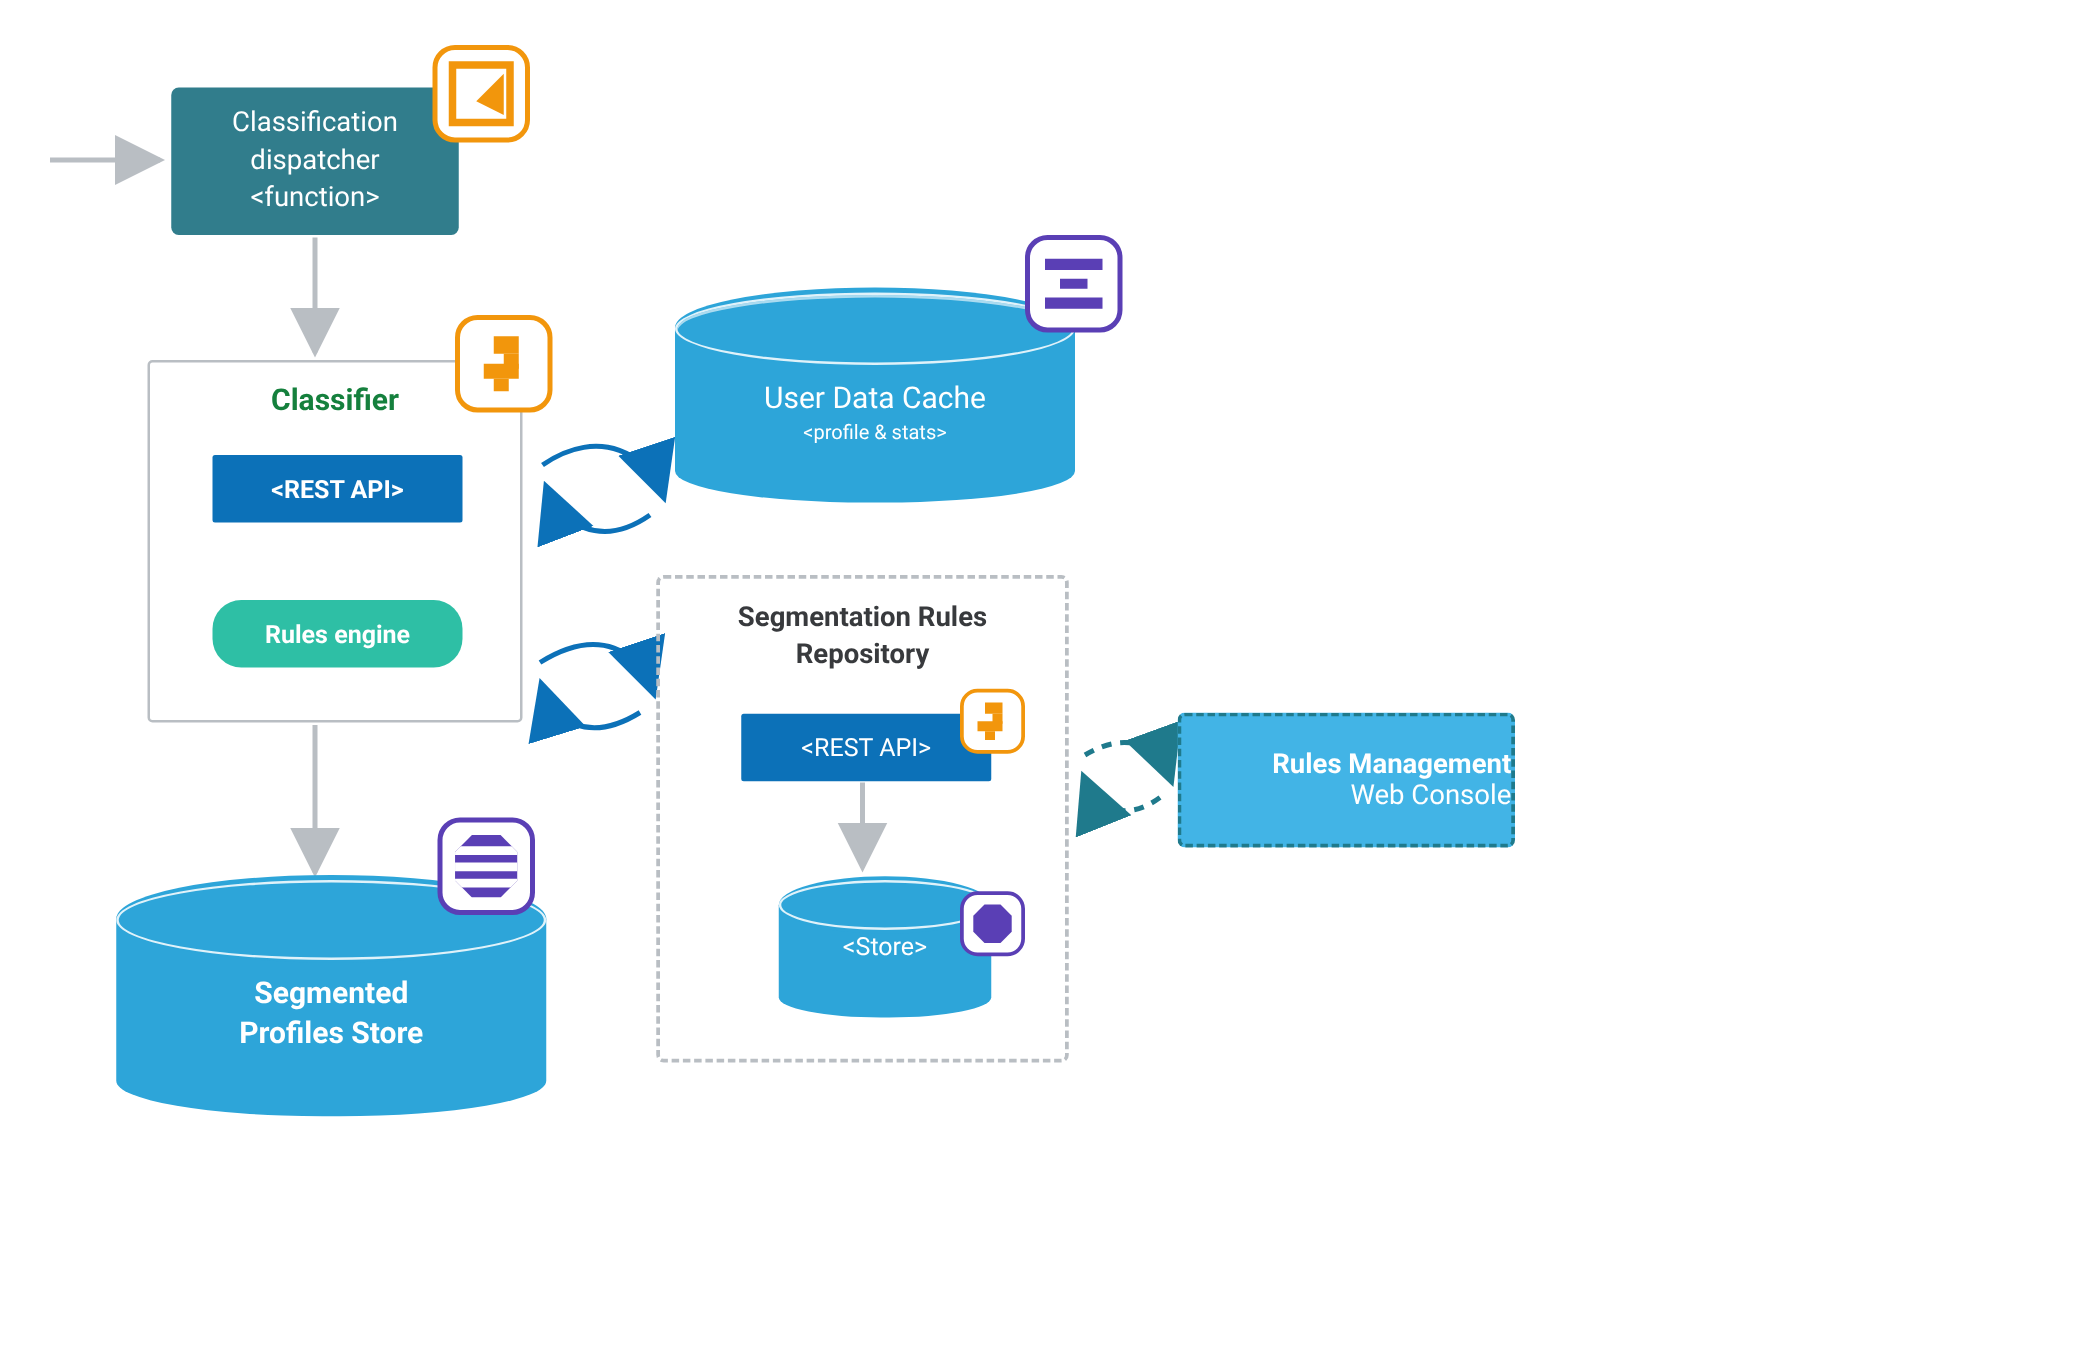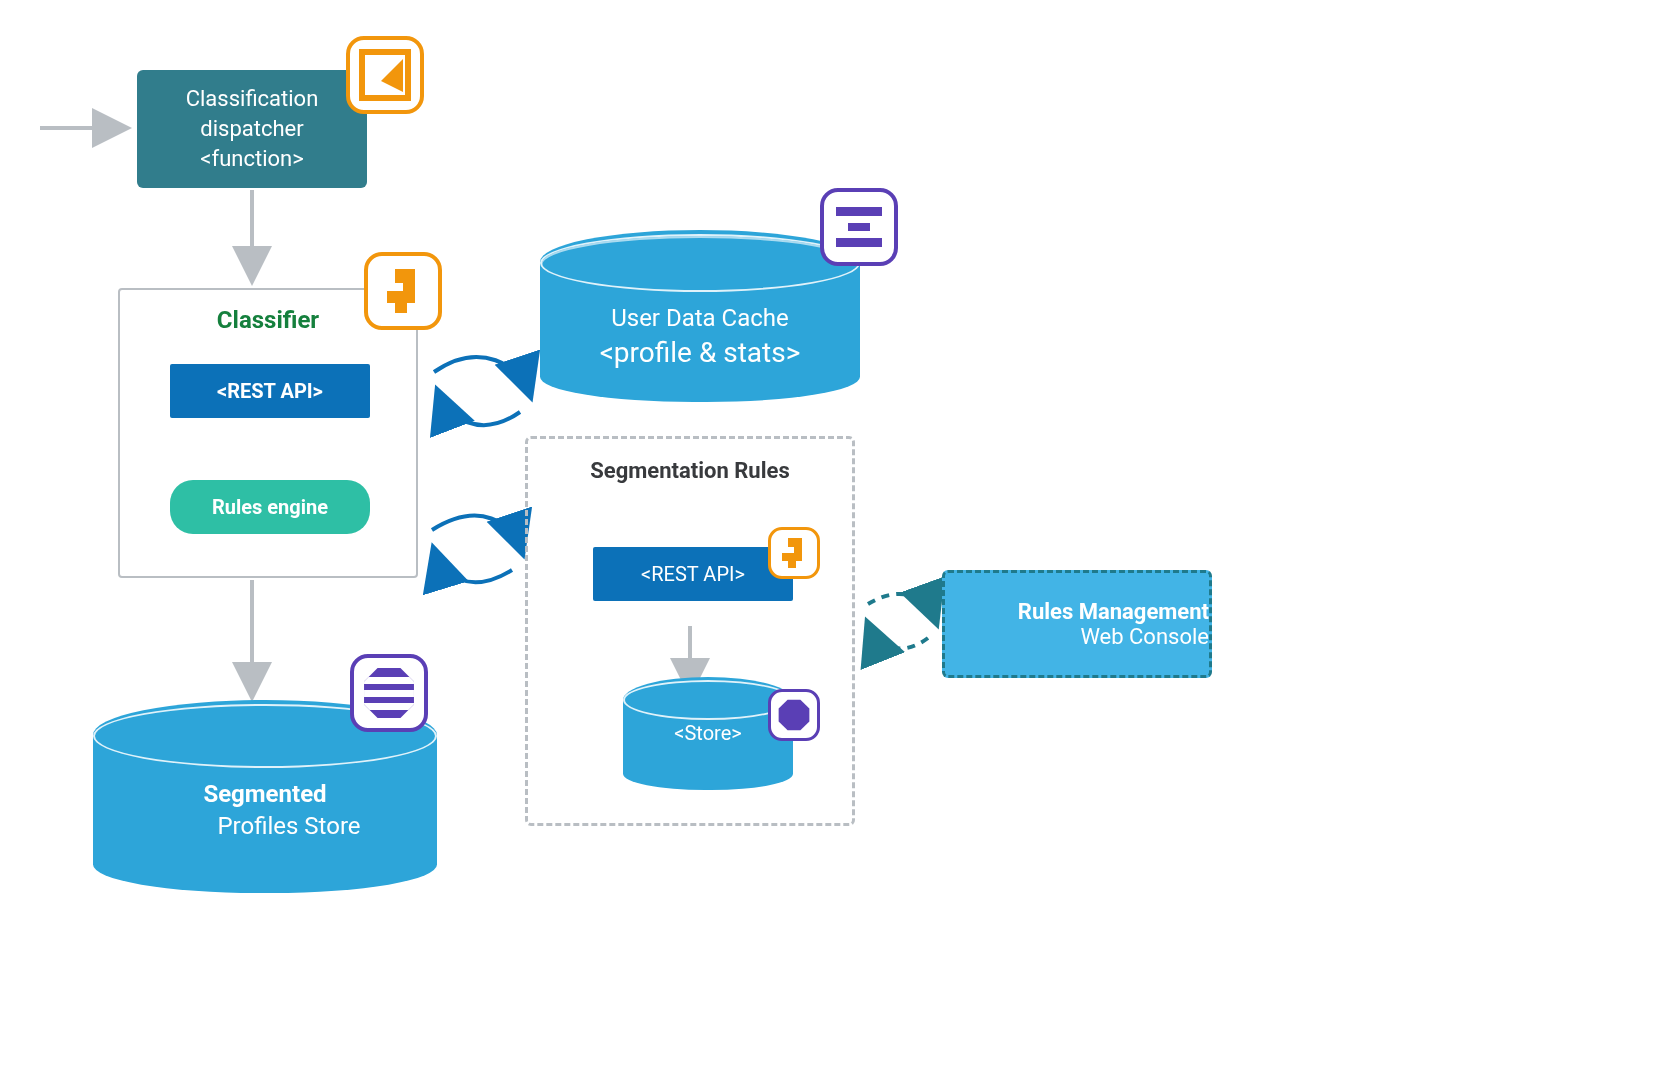--- a/index.html
+++ b/index.html
@@ -87,34 +87,34 @@
     position: absolute; left: 0; width: 100%;
     text-align: center; color: #fff;
   }
 
   
   .udc { left: 540px; top: 230px; width: 320px; height: 170px; }
   .udc .top { height: 64px; }
   .udc .body { top: 32px; height: 140px; }
   .udc .lip { top: 4px; height: 58px; box-shadow: 0 2px 0 rgba(255,255,255,.6) inset; }
   .udc .label.t1 { top: 74px; font-size: 24px; font-weight: 400; }
-  .udc .label.t2 { top: 106px; font-size: 28px; font-weight: 400; }
+  .udc .label.t2 { top: 106px; font-size: 16px; font-weight: 400; }
 
   
   .sps { left: 93px; top: 700px; width: 344px; height: 190px; }
   .sps .top { height: 70px; }
   .sps .body { top: 35px; height: 158px; }
   .sps .lip { top: 4px; height: 64px; }
   .sps .label.t1 { top: 80px; font-size: 24px; font-weight: 700; }
-  .sps .label.t2 { top: 112px; font-size: 24px; font-weight: 400; margin-left: 24px; }
+  .sps .label.t2 { top: 112px; font-size: 24px; font-weight: 700; }
 
   
   .repo-box {
     position: absolute;
-    left: 525px; top: 436px;
+    left: 525px; top: 460px;
     width: 330px; height: 390px;
     border: 3px dashed #B9BEC3;
     border-radius: 6px;
   }
   .repo-title {
     position: absolute; top: 18px; left: 0; right: 0;
     text-align: center;
     font-weight: 700;
     font-size: 22px;
     color: #383A3D;
@@ -310,20 +310,21 @@
     <div class="icon-striped-oct">
         <div class="s s1"></div>
         <div class="s s2"></div>
         <div class="s s3"></div>
       </div>
   </div>
 
   <div class="repo-box">
     <div class="repo-title">
       <div>Segmentation Rules</div>
+      <div>Repository</div>
     </div>
     <div class="repo-rest">
       <span>&lt;REST API&gt;</span>
     </div>
     <div class="cyl ministore">
       <div class="body"></div>
       <div class="top"></div>
       <div class="lip"></div>
       <div class="label">&lt;Store&gt;</div>
     </div>

